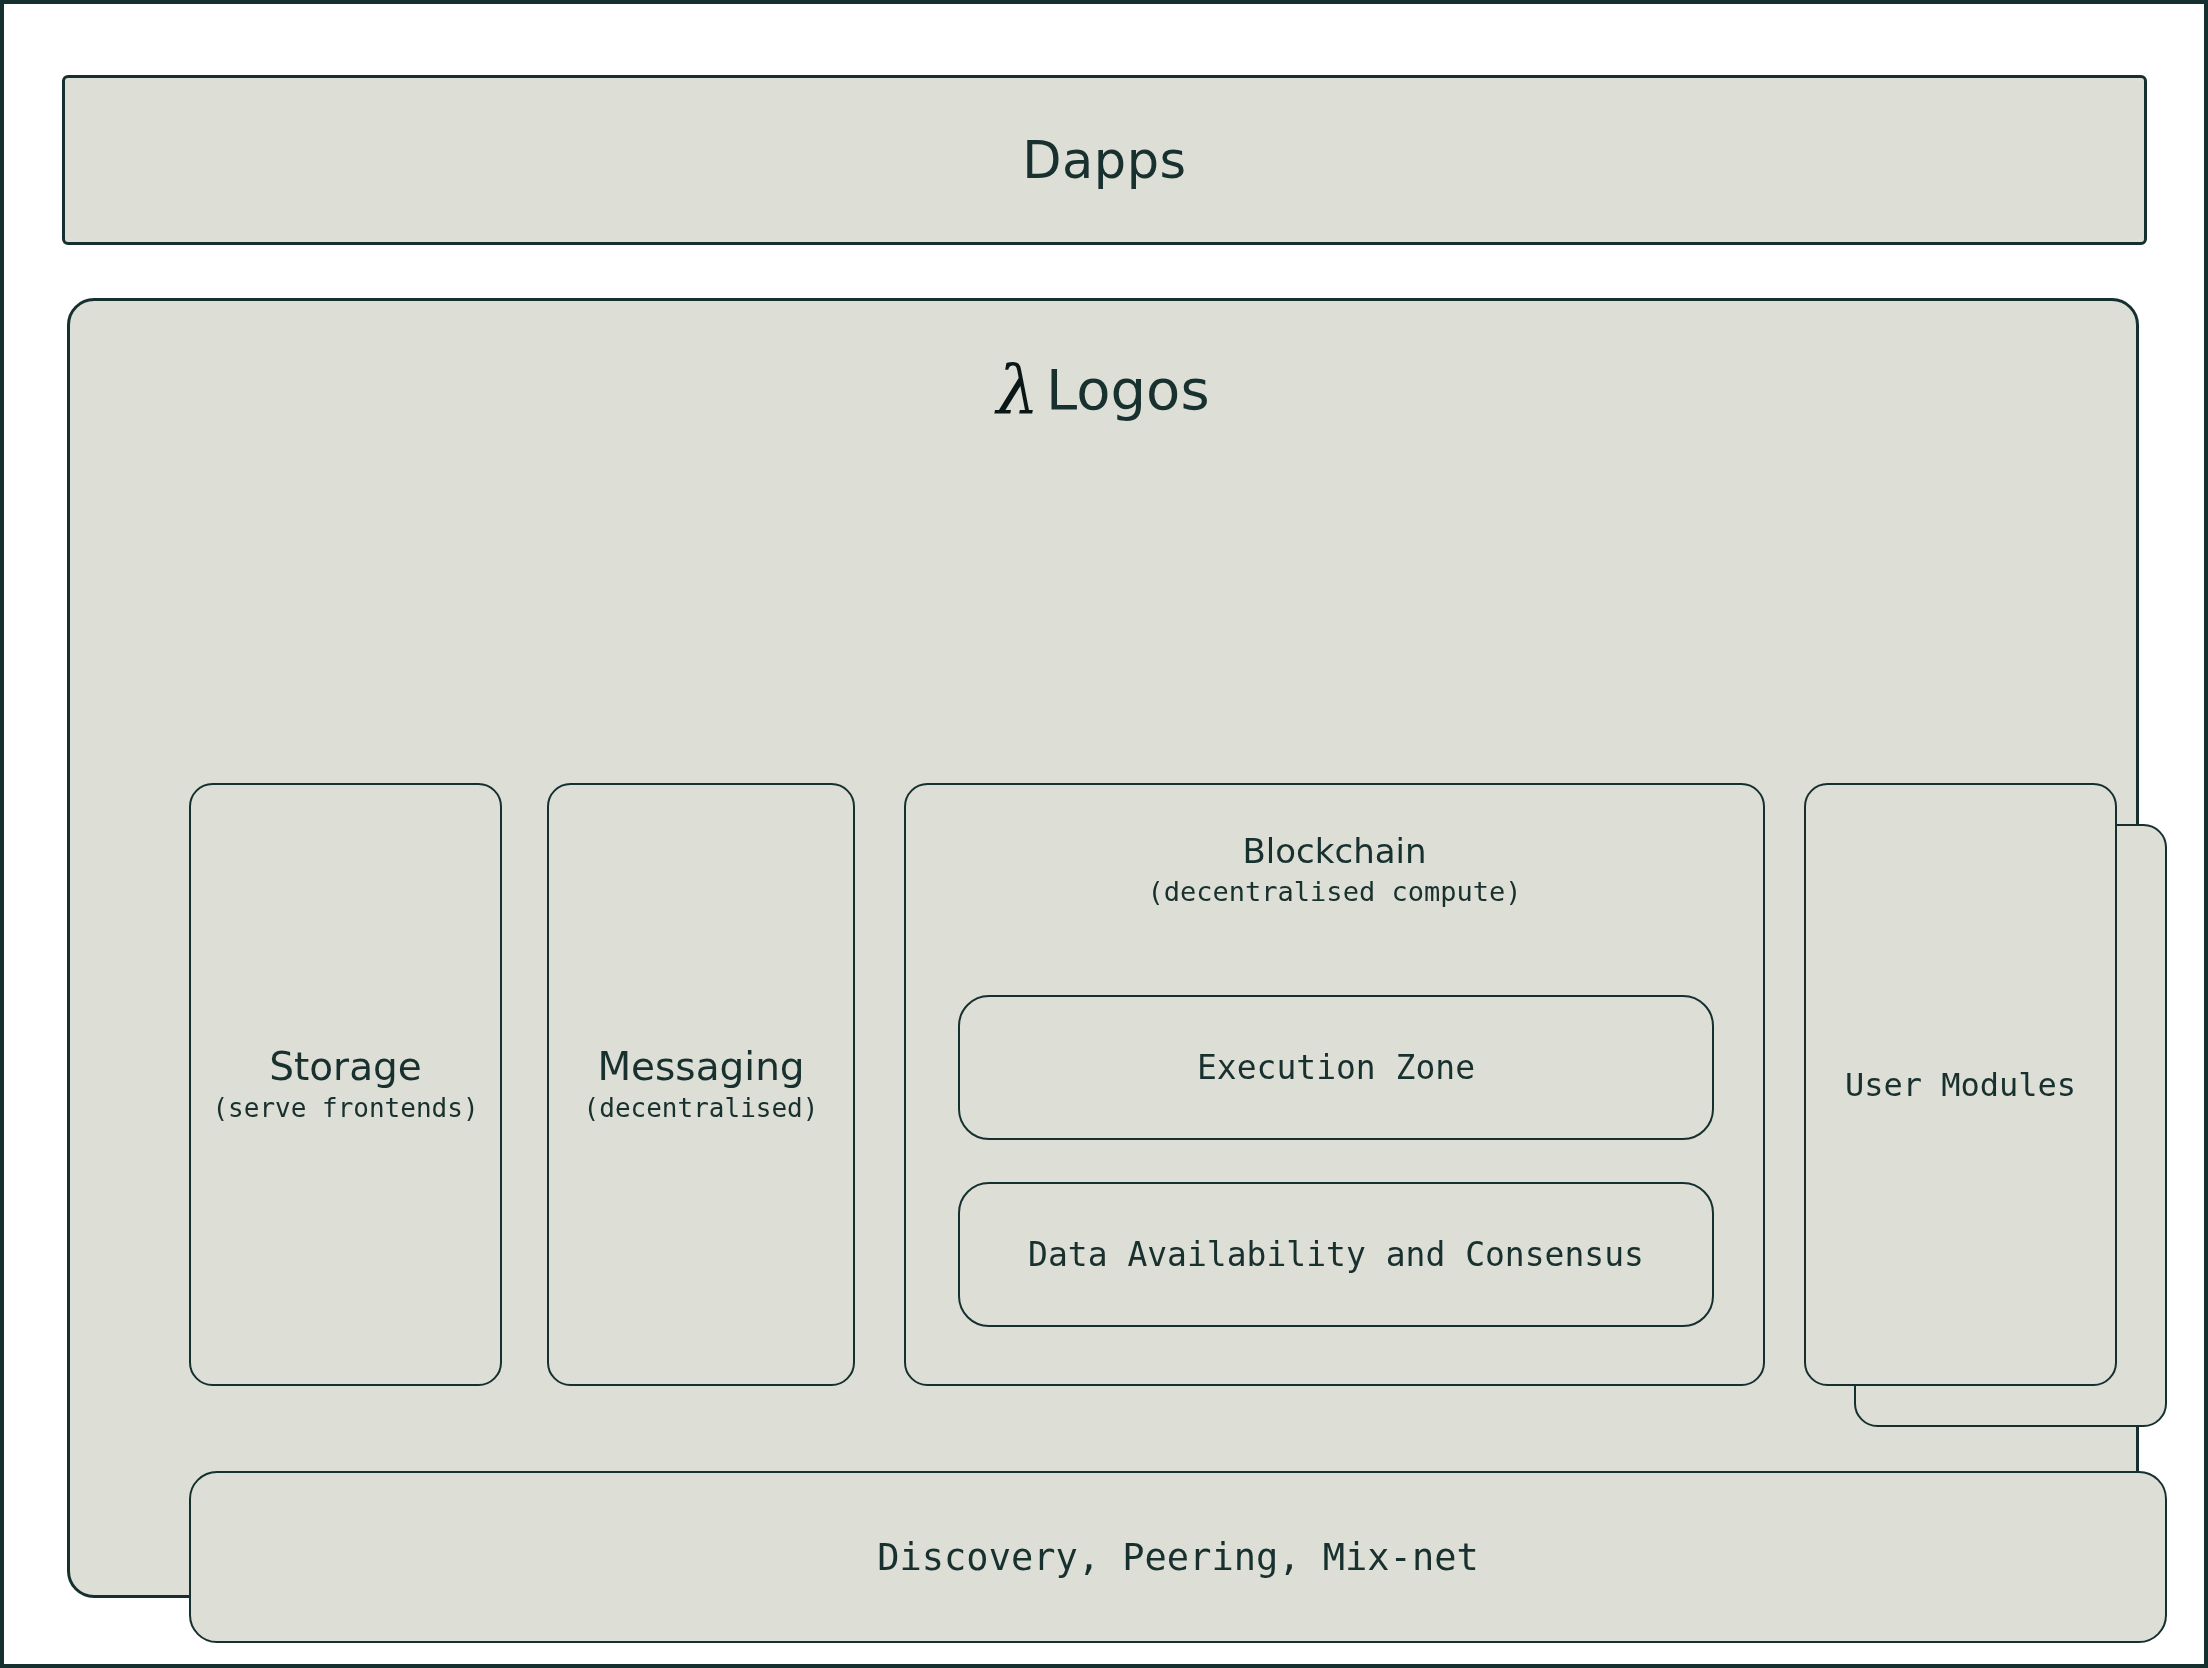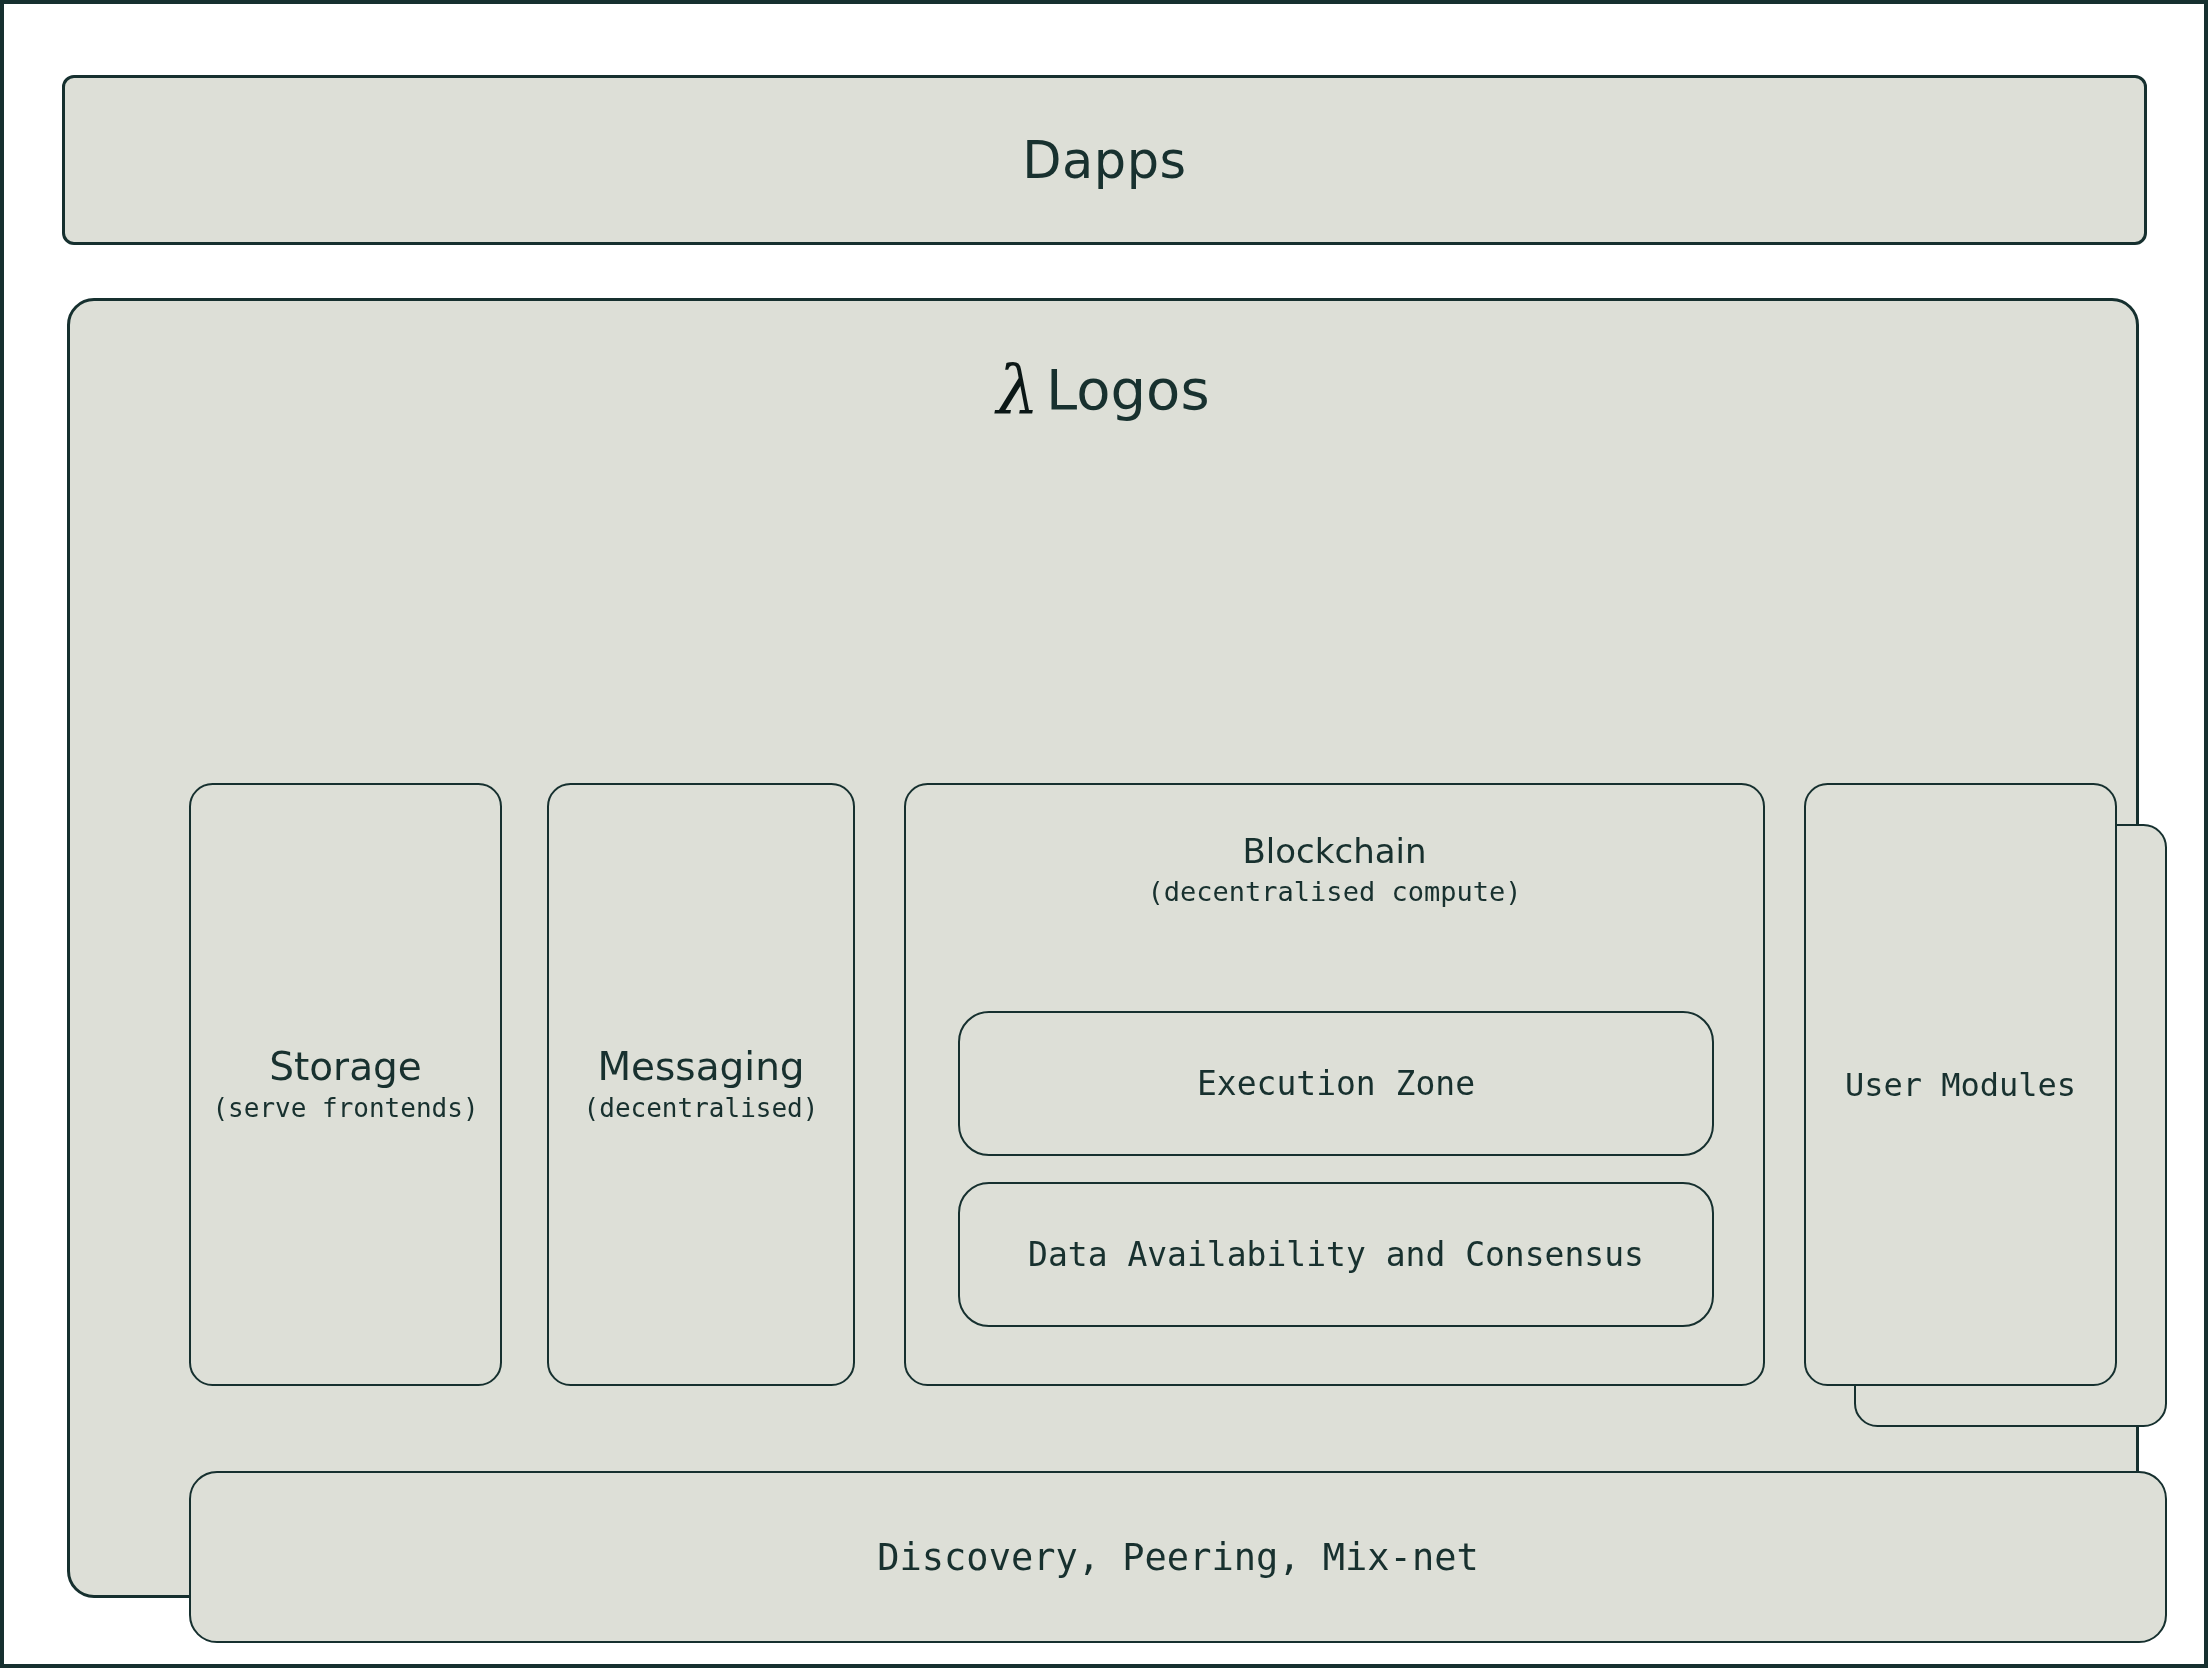--- a/index.html
+++ b/index.html
@@ -35,21 +35,21 @@
   .card.outerish {
     border-width: 3.6px;
   }
 
   
   #dapps-box {
     left: 58px;
     top: 71px;
     width: 2085px;
     height: 170px;
-    border-radius: 12px;
+    border-radius: 6px;
     display: flex;
     align-items: center;
     justify-content: center;
   }
 
   .dapps-label {
     font-family: "DejaVu Sans", "Liberation Sans", sans-serif;
     font-size: 51px;
     color: #18312f;
     letter-spacing: 0.5px;
@@ -140,21 +140,21 @@
     height: 145px;
     background: #dddfd7;
     border: 2.7px solid #16302f;
     border-radius: 31px;
     box-sizing: border-box;
     display: flex;
     align-items: center;
     justify-content: center;
   }
 
-  #execution-zone-box { top: 226px; }
+  #execution-zone-box { top: 210px; }
   #dac-box            { top: 397px; }
 
   .inner-label {
     font-family: "DejaVu Sans Mono", "Liberation Mono", monospace;
     font-size: 33px;
     color: #18312f;
     white-space: nowrap;
   }
 
   

